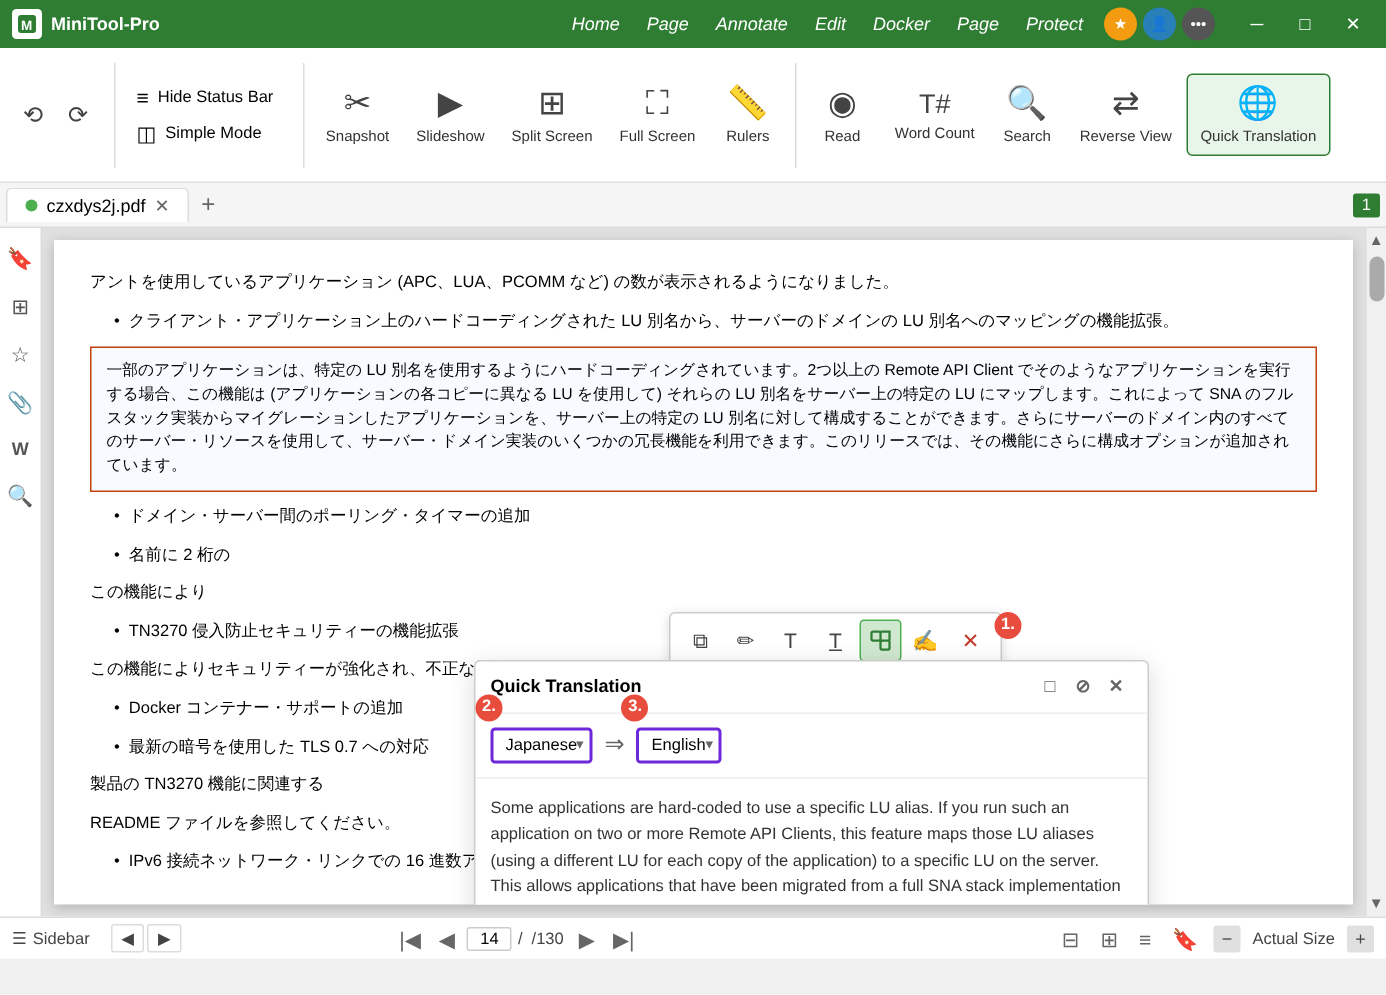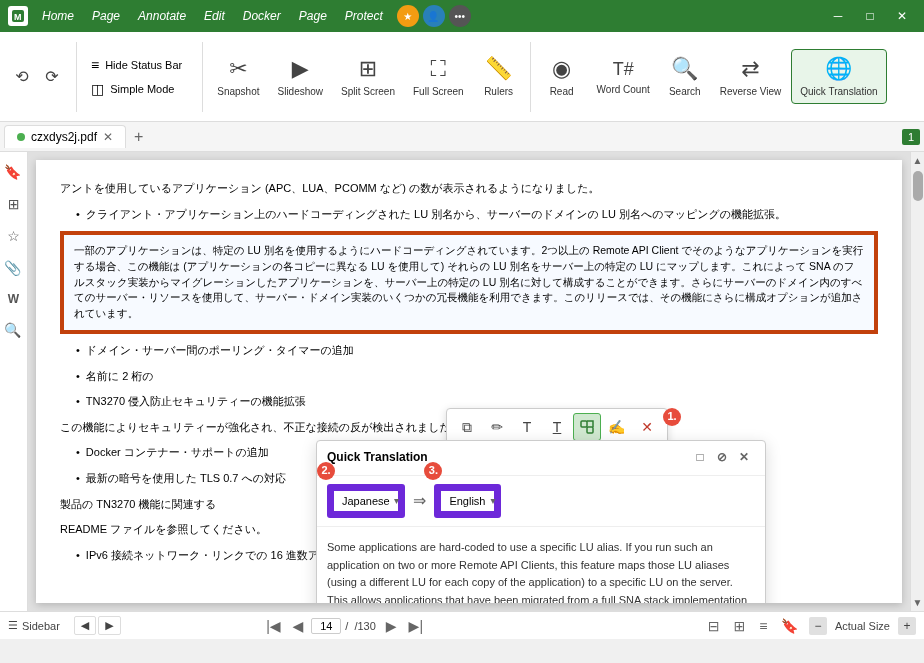--- a/index.html
+++ b/index.html
@@ -109,21 +109,21 @@
       padding: 20px 24px;
       overflow: hidden;
       position: relative;
       font-size: 11px;
       line-height: 1.6;
     }
     .pdf-text-block { margin-bottom: 8px; }
     .pdf-bullet { padding-left: 16px; margin-bottom: 8px; display: flex; gap: 6px; }
     .pdf-bullet::before { content: "•"; }
     .highlighted-block {
-      border: 4px solid #c2410c;
+      border: 1px solid #c2410c;
       padding: 8px 10px;
       margin: 8px 0;
       font-size: 10.5px;
       line-height: 1.5;
       background: rgba(200, 220, 255, 0.15);
     }
 
     
     .float-toolbar {
       position: absolute;
@@ -178,21 +178,21 @@
     .qt-lang-row {
       display: flex;
       align-items: center;
       padding: 8px 10px;
       gap: 8px;
       border-bottom: 1px solid #eee;
     }
     .qt-select {
       flex: 1;
       padding: 4px 8px;
-      border: 7px solid #6d28d9;
+      border: 2px solid #6d28d9;
       border-radius: 3px;
       font-size: 11px;
       background: white;
       cursor: pointer;
       appearance: none;
       -webkit-appearance: none;
     }
     .qt-select-wrap {
       flex: 1;
       position: relative;
@@ -268,20 +268,21 @@
 </head>
 <body>
 
 <div class="title-bar">
   <div class="title-bar-logo">
     <svg viewBox="0 0 16 16" fill="#2e7d32">
         <rect x="2" y="2" width="12" height="12" rx="2"></rect>
         <text x="4" y="12" font-size="9" fill="white" font-weight="bold">M</text>
       </svg>
   </div>
+  <span class="title-bar-appname">MiniTool-Pro</span>
   <div class="title-bar-menus">
     <span class="title-bar-menu-item">Home</span>
     <span class="title-bar-menu-item">Page</span>
     <span class="title-bar-menu-item">Annotate</span>
     <span class="title-bar-menu-item">Edit</span>
     <span class="title-bar-menu-item active">Docker</span>
     <span class="title-bar-menu-item">Page</span>
     <span class="title-bar-menu-item">Protect</span>
   </div>
   <div class="title-bar-icons">
@@ -395,20 +396,21 @@
 
     <div class="highlighted-block">一部のアプリケーションは、特定の LU 別名を使用するようにハードコーディングされています。2つ以上の Remote API Client でそのようなアプリケーションを実行する場合、この機能は (アプリケーションの各コピーに異なる LU を使用して) それらの LU 別名をサーバー上の特定の LU にマップします。これによって SNA のフルスタック実装からマイグレーションしたアプリケーションを、サーバー上の特定の LU 別名に対して構成することができます。さらにサーバーのドメイン内のすべてのサーバー・リソースを使用して、サーバー・ドメイン実装のいくつかの冗長機能を利用できます。このリリースでは、その機能にさらに構成オプションが追加されています。</div>
 
     <div class="pdf-bullet">
       <span>ドメイン・サーバー間のポーリング・タイマーの追加</span>
     </div>
 
     <div class="pdf-bullet">
       <span>名前に 2 桁の</span>
     </div>
+    <div class="pdf-text-block">この機能により</div>
 
     <div class="pdf-bullet">
       <span>TN3270 侵入防止セキュリティーの機能拡張</span>
     </div>
     <div class="pdf-text-block">この機能によりセキュリティーが強化され、不正な接続の反が検出されました。</div>
 
     <div class="pdf-bullet">
       <span>Docker コンテナー・サポートの追加</span>
     </div>
     <div class="pdf-bullet">

